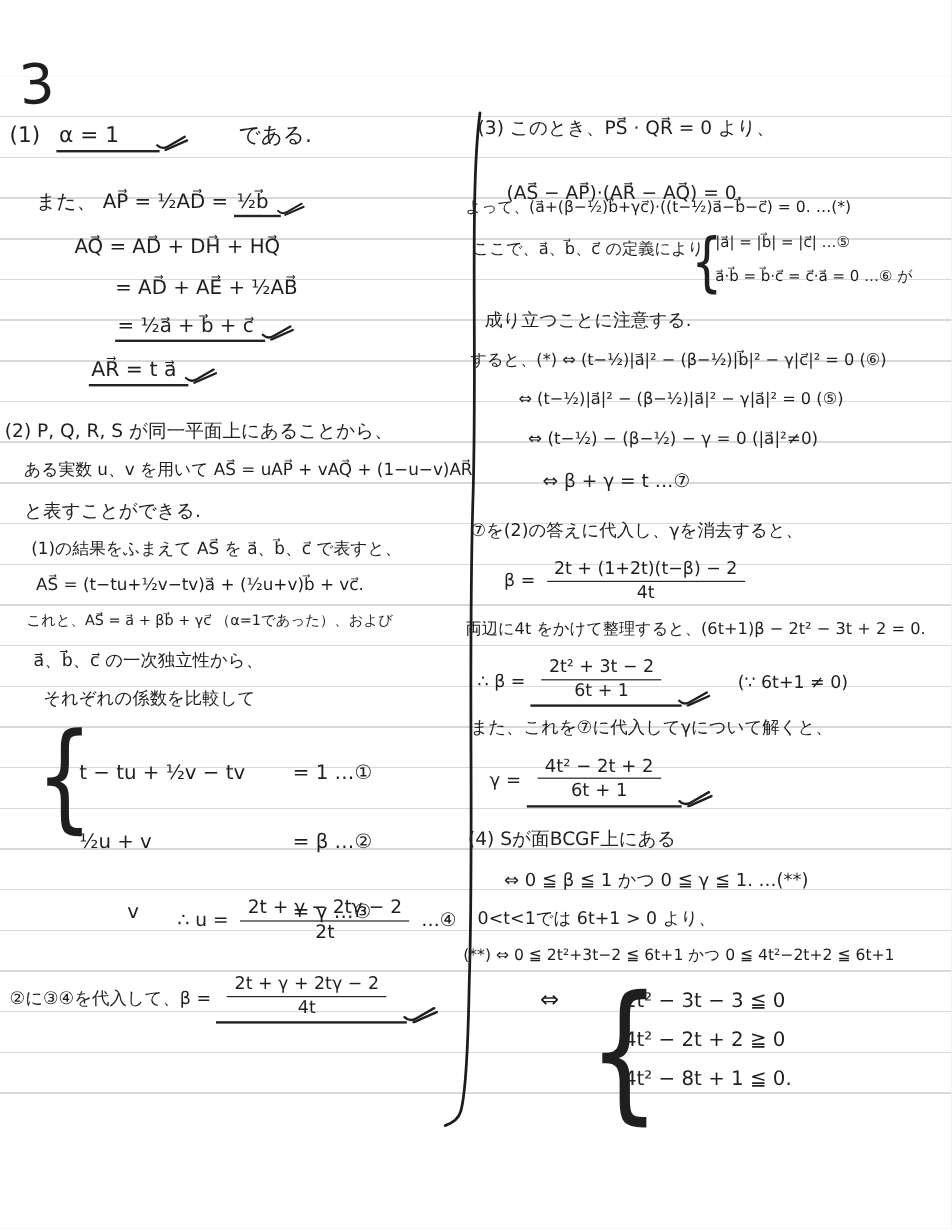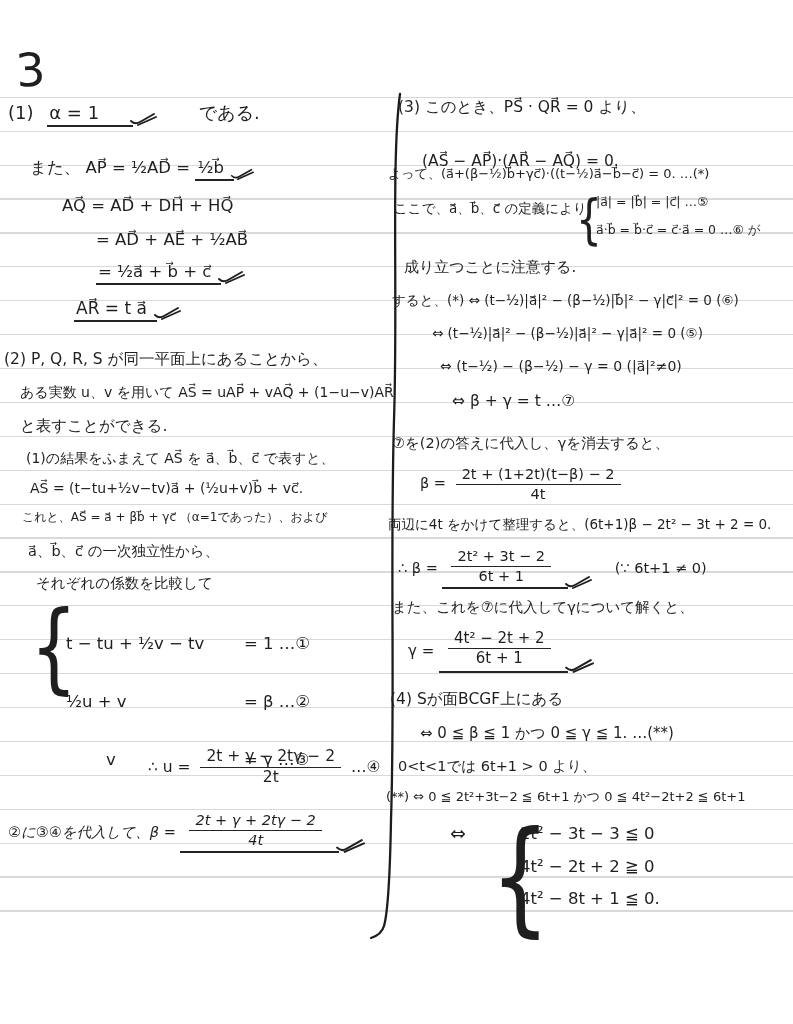--- a/index.html
+++ b/index.html
@@ -89,21 +89,21 @@
     <div><span class="lhs" style="text-indent:40px;">v</span><span>= γ …③</span></div>
   </div>
 
 
   <div class="ln" style="top:748px;left:148px;font-size:15.5px;">
     <span>∴  u =</span>
     <span class="frac"><span class="num">2t + γ − 2tγ − 2</span><span class="den">2t</span></span>
     <span>…④</span>
   </div>
 
-  <div class="ln" style="top:812px;left:8px;font-size:14.5px;font-style:italic;">
+  <div class="ln" style="top:812px;left:8px;font-size:14.5px;">
     <span>②に③④を代入して、β =</span>
     <span class="ansfrac"><span class="frac"><span class="num">2t + γ + 2tγ − 2</span><span class="den">4t</span></span></span><svg class="check" width="30" height="15" viewBox="0 0 28 14">
         <path d="M2 9 Q6 13 11 10 L25 2"></path>
         <path d="M9 13 L27 5"></path>
       </svg>
   </div>
 
   <div class="ln" style="top:98px;left:398px;font-size:15.5px;">(3) このとき、PS⃗ · QR⃗ = 0 より、</div>
   <div class="ln" style="top:132px;left:422px;font-size:15.5px;margin-top:20px;">(AS⃗ − AP⃗)·(AR⃗ − AQ⃗) = 0.</div>
   <div class="ln" style="top:166px;left:388px;font-size:13px;">よって、(a⃗+(β−½)b⃗+γc⃗)·((t−½)a⃗−b⃗−c⃗) = 0. …(*)</div>

